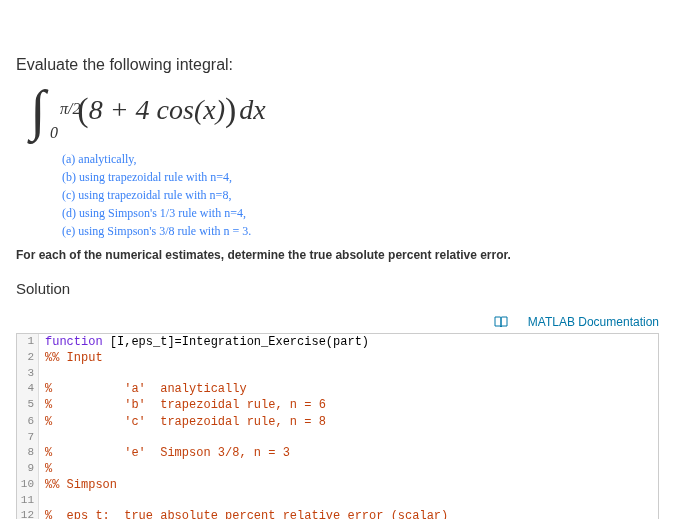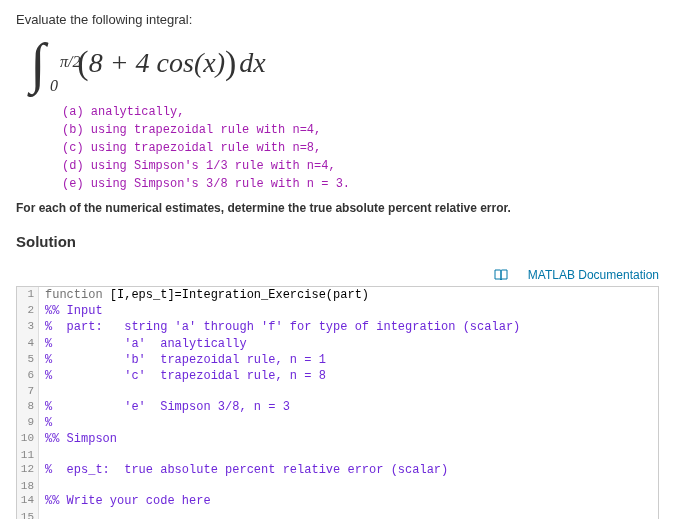--- a/index.html
+++ b/index.html
@@ -5,45 +5,45 @@
   * { box-sizing: border-box; }
   body {
     margin: 0;
     padding: 12px 16px;
     font-family: Arial, Helvetica, sans-serif;
     font-size: 12px;
     color: #333;
     background: #fff;
     width: 675px;
   }
-  .prompt { font-size: 13px; margin-bottom: 8px; }
+  .prompt { font-size: 16px; margin-bottom: 8px; margin-top: 44px; }
   .integral-row {
     display: flex;
     align-items: center;
     font-family: "Times New Roman", serif;
     margin: 6px 0 8px 14px;
     font-style: italic;
   }
   .int-wrap { position: relative; display: inline-block; margin-right: 2px; }
   .int-sym { font-size: 56px; line-height: 1; font-style: normal; }
   .int-upper { position: absolute; top: -2px; left: 30px; font-size: 16px; font-style: italic; white-space: nowrap; margin-top: 20px; }
   .int-lower { position: absolute; bottom: -4px; left: 20px; font-size: 16px; }
   .integrand { font-size: 28px; margin-left: 30px; }
   .integrand .paren { font-size: 34px; vertical-align: -2px; font-style: normal; }
   .integrand .dx { margin-left: 3px; }
   .options {
-    font-family: Liberation Mono, monospace;
+    font-family: Liberation Serif, serif;
     font-size: 12px;
-    color: #a21caf;
+    color: #3b82f6;
     margin: 12px 0 6px 46px;
     line-height: 1.5;
     white-space: pre;
   }
   .followup { font-size: 12px; margin: 8px 0 18px 0; font-weight: bold; }
-  .solution-h { font-size: 15px; margin: 8px 0 18px 0; font-weight: bold; }
+  .solution-h { font-size: 15px; margin: 8px 0 18px 0; font-weight: normal; }
   .doclink-row { text-align: right; margin-bottom: 2px; }
   .doclink {
     color: #0076a8;
     font-size: 12px;
     display: inline-flex;
     align-items: center;
     gap: 20px;
     cursor: pointer;
     padding-left: 7px;
   }
@@ -61,22 +61,22 @@
     text-align: right;
     color: #888;
     background: #f5f5f5;
     border-right: 1px solid #ddd;
     padding-right: 4px;
     user-select: none;
     font-size: 11px;
     flex: none;
   }
   .code { padding-left: 6px; white-space: pre; color: #000; }
-  .kw { color: #737373; }
-  .cm { color: #6d28d9; }
+  .kw { color: #6d28d9; }
+  .cm { color: #c2410c; }
 </style>
 </head>
 <body>
 
 <div class="prompt">Evaluate the following integral:</div>
 
 <div class="integral-row">
   <span class="int-wrap">
     <span class="int-sym">∫</span>
     <span class="int-upper">π/2</span>
@@ -111,29 +111,28 @@
     <div class="code-line">
       <div class="gutter">1</div>
       <div class="code"><span class="kw">function</span><span> [I,eps_t]=Integration_Exercise(part)</span></div>
     </div>
     <div class="code-line">
       <div class="gutter">2</div>
       <div class="code"><span class="cm">%% Input</span></div>
     </div>
     <div class="code-line">
       <div class="gutter">3</div>
-      <div class="code"><span class="cm">%  part:   string 'a' through 'f' for type of integration (scalar)</span></div>
     </div>
     <div class="code-line">
       <div class="gutter">4</div>
       <div class="code"><span class="cm">%          'a'  analytically</span></div>
     </div>
     <div class="code-line">
       <div class="gutter">5</div>
-      <div class="code"><span class="cm">%          'b'  trapezoidal rule, n = 1</span></div>
+      <div class="code"><span class="cm">%          'b'  trapezoidal rule, n = 6</span></div>
     </div>
     <div class="code-line">
       <div class="gutter">6</div>
       <div class="code"><span class="cm">%          'c'  trapezoidal rule, n = 8</span></div>
     </div>
     <div class="code-line">
       <div class="gutter">7</div>
     </div>
     <div class="code-line">
       <div class="gutter">8</div>

